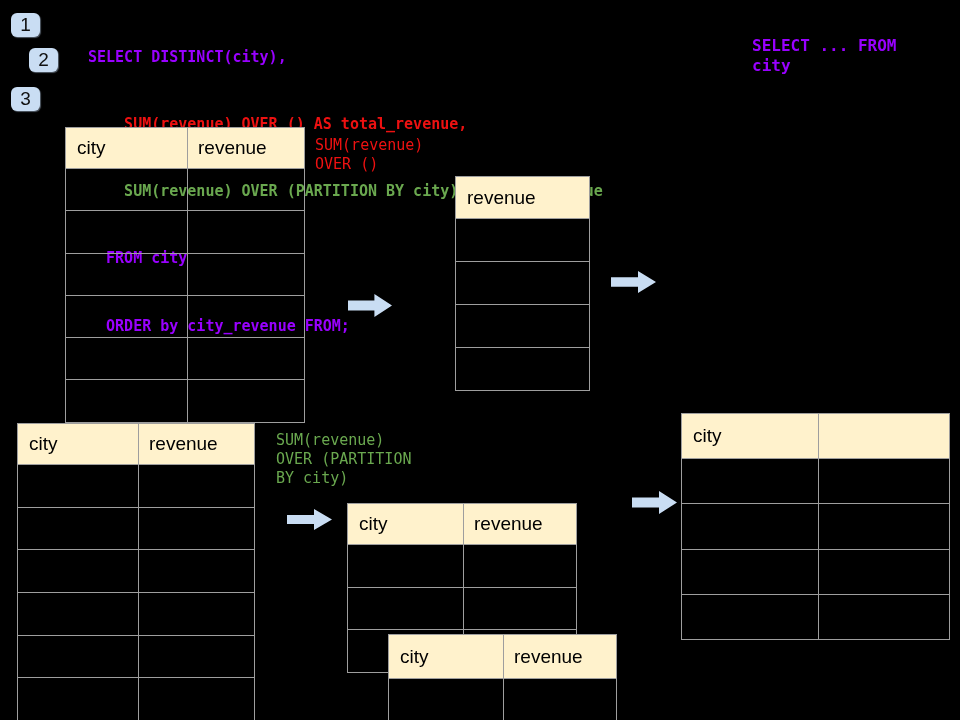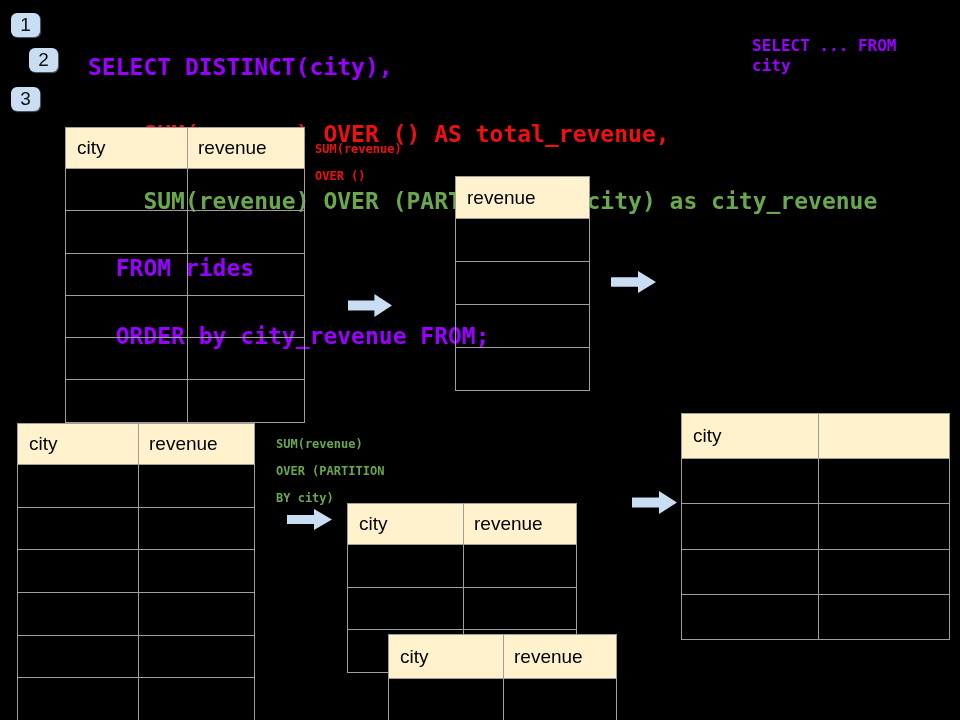--- a/index.html
+++ b/index.html
@@ -5,26 +5,26 @@
   html,body{margin:0;padding:0;background:#000;}
   .canvas{position:relative;width:960px;height:720px;background:var(--bg,#000);overflow:hidden;
           font-family:"Liberation Sans",sans-serif;}
 
   
   .badge{position:absolute;width:29px;height:24px;background:var(--blue,#C9DDF3);
          border-radius:6px;display:flex;align-items:center;justify-content:center;
          font-size:19px;color:#111;box-shadow:1px 1px 1px rgba(150,165,185,.55);}
 
   
-  .code{position:absolute;left:88px;top:11px;font-family:"DejaVu Sans Mono",monospace;
-        font-weight:700;font-size:23px;line-height:22.4px;white-space:pre;}
+  .code{position:absolute;left:88px;top:1px;font-family:"DejaVu Sans Mono",monospace;
+        font-weight:700;font-size:15px;line-height:22.4px;white-space:pre;}
   .side-note{position:absolute;left:752px;top:36px;font-family:"DejaVu Sans Mono",monospace;
         font-weight:700;font-size:16px;line-height:19.5px;white-space:pre;}
-  .ann{position:absolute;font-family:"DejaVu Sans Mono",monospace;font-weight:700;
-        font-size:12px;line-height:27px;white-space:pre;}
+  .ann{position:absolute;font-family:"DejaVu Sans Mono",monospace;font-weight:400;
+        font-size:15px;line-height:19px;white-space:pre;}
   [data-color="purple"]{color:var(--purple,#9900FF);}
   [data-color="red"]{color:var(--red,#EE1111);}
   [data-color="green"]{color:var(--green,#6AA84F);}
 
   
   .tbl{position:absolute;border:1px solid var(--border,#9E9E9E);box-sizing:border-box;}
   .thead{display:flex;background:var(--cream,#FFF2CC);}
   .hcell{display:flex;align-items:center;padding-left:11px;box-sizing:border-box;
          font-size:19px;color:#000;}
   .trow{border-top:1px solid var(--border,#9E9E9E);}
@@ -68,21 +68,21 @@
 <div class="canvas">
 
   <div class="badge" style="left:11px;top:13px;">1</div>
   <div class="badge" style="left:29px;top:48px;">2</div>
   <div class="badge" style="left:11px;top:87px;">3</div>
 
   <div class="code">
     <div data-color="purple">SELECT DISTINCT(city),</div>
     <div data-color="red">    SUM(revenue) OVER () AS total_revenue,</div>
     <div data-color="green">    SUM(revenue) OVER (PARTITION BY city) as city_revenue</div>
-    <div data-color="purple">  FROM rides</div>
+    <div data-color="purple">  FROM city</div>
     <div data-color="purple">  ORDER by city_revenue FROM;</div>
   </div>
 
   <div class="side-note" data-color="purple">SELECT ... FROM
 city</div>
 
   <div class="ann" style="left:315px;top:136px;" data-color="red">SUM(revenue)
 OVER ()</div>
 
   <div class="ann" style="left:276px;top:431px;" data-color="green">SUM(revenue)

